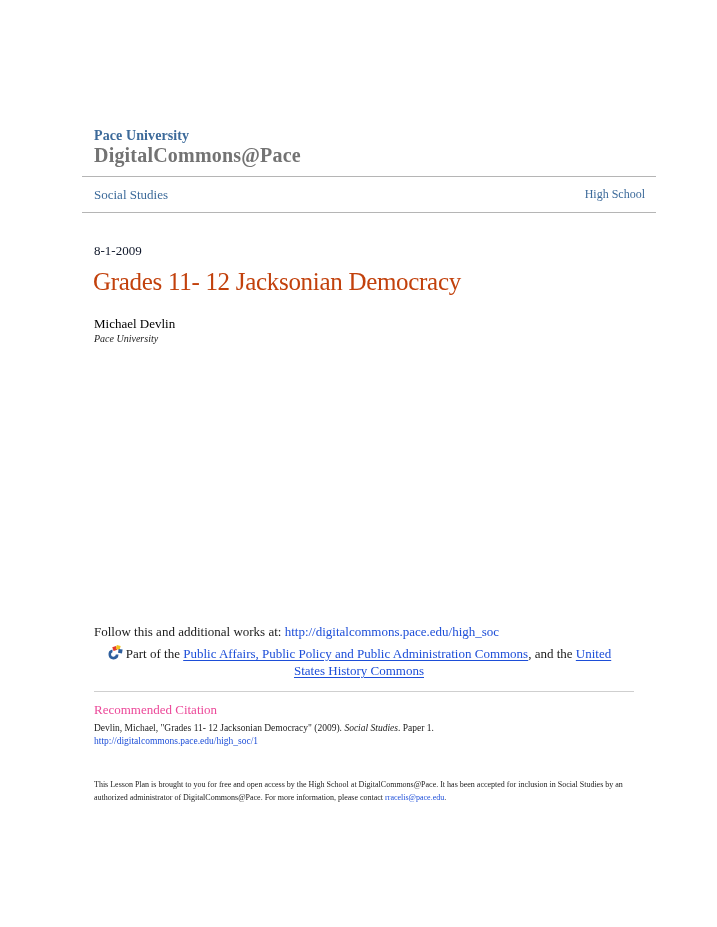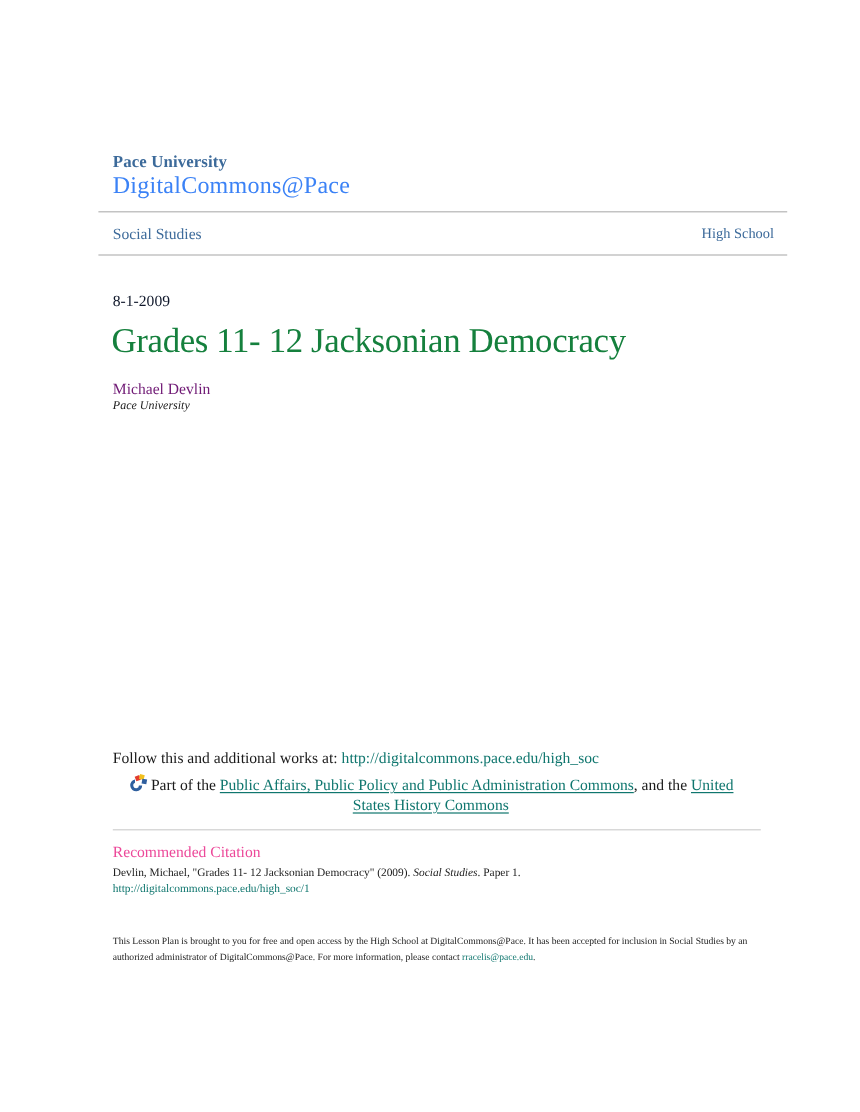--- a/index.html
+++ b/index.html
@@ -10,56 +10,56 @@
     body {
       width: 717px;
       height: 927px;
       position: relative;
       overflow: hidden;
       font-family: "Liberation Serif", "DejaVu Serif", serif;
       color: #1a1a1a;
     }
     .abs { position: absolute; }
     a { color: #3c6a9a; text-decoration: none; }
-    .blue { color: #0f766e; }
+    .blue { color: #1d4ed8; }
     .u { text-decoration: underline; text-underline-offset: 2px; }
 
     .inst-name {
       left: 94px; top: 128px;
       font-size: 14px; font-weight: bold; color: #3c6a9a;
       letter-spacing: 0.1px;
     }
     .repo-name {
       left: 94px; top: 144px;
-      font-size: 20px; font-weight: normal; color: #3b82f6;
+      font-size: 20px; font-weight: bold; color: #737373;
       letter-spacing: 0.2px;
     }
     .rule {
       height: 1px; background: #b5b5b5;
     }
     .rule-top { left: 82px; top: 176px; width: 574px; }
     .rule-mid { left: 82px; top: 212px; width: 574px; }
     .rule-cite { left: 94px; top: 691px; width: 540px; background: #cfcfcf; }
 
     .series-link {
       left: 94px; top: 187px; font-size: 13px; color: #3c6a9a;
     }
     .school-link {
       right: 72px; top: 187px; font-size: 12px; color: #3c6a9a;
     }
 
     .date {
       left: 94px; top: 243px; font-size: 13px; color: #0f172a;
     }
     .title {
-      left: 93px; top: 268px; font-size: 29px; color: #15803d;
+      left: 93px; top: 268px; font-size: 25px; color: #c2410c;
       font-weight: normal; letter-spacing: -0.3px; margin: 0;
     }
     .author {
-      left: 94px; top: 316px; font-size: 13px; color: #701a75;
+      left: 94px; top: 316px; font-size: 13px; color: #000000;
     }
     .affil {
       left: 94px; top: 333px; font-size: 10px; font-style: italic; color: #1a1a1a;
     }
 
     .follow {
       left: 94px; top: 624px; font-size: 13px; color: #1a1a1a;
       white-space: nowrap;
     }
     .partof {

